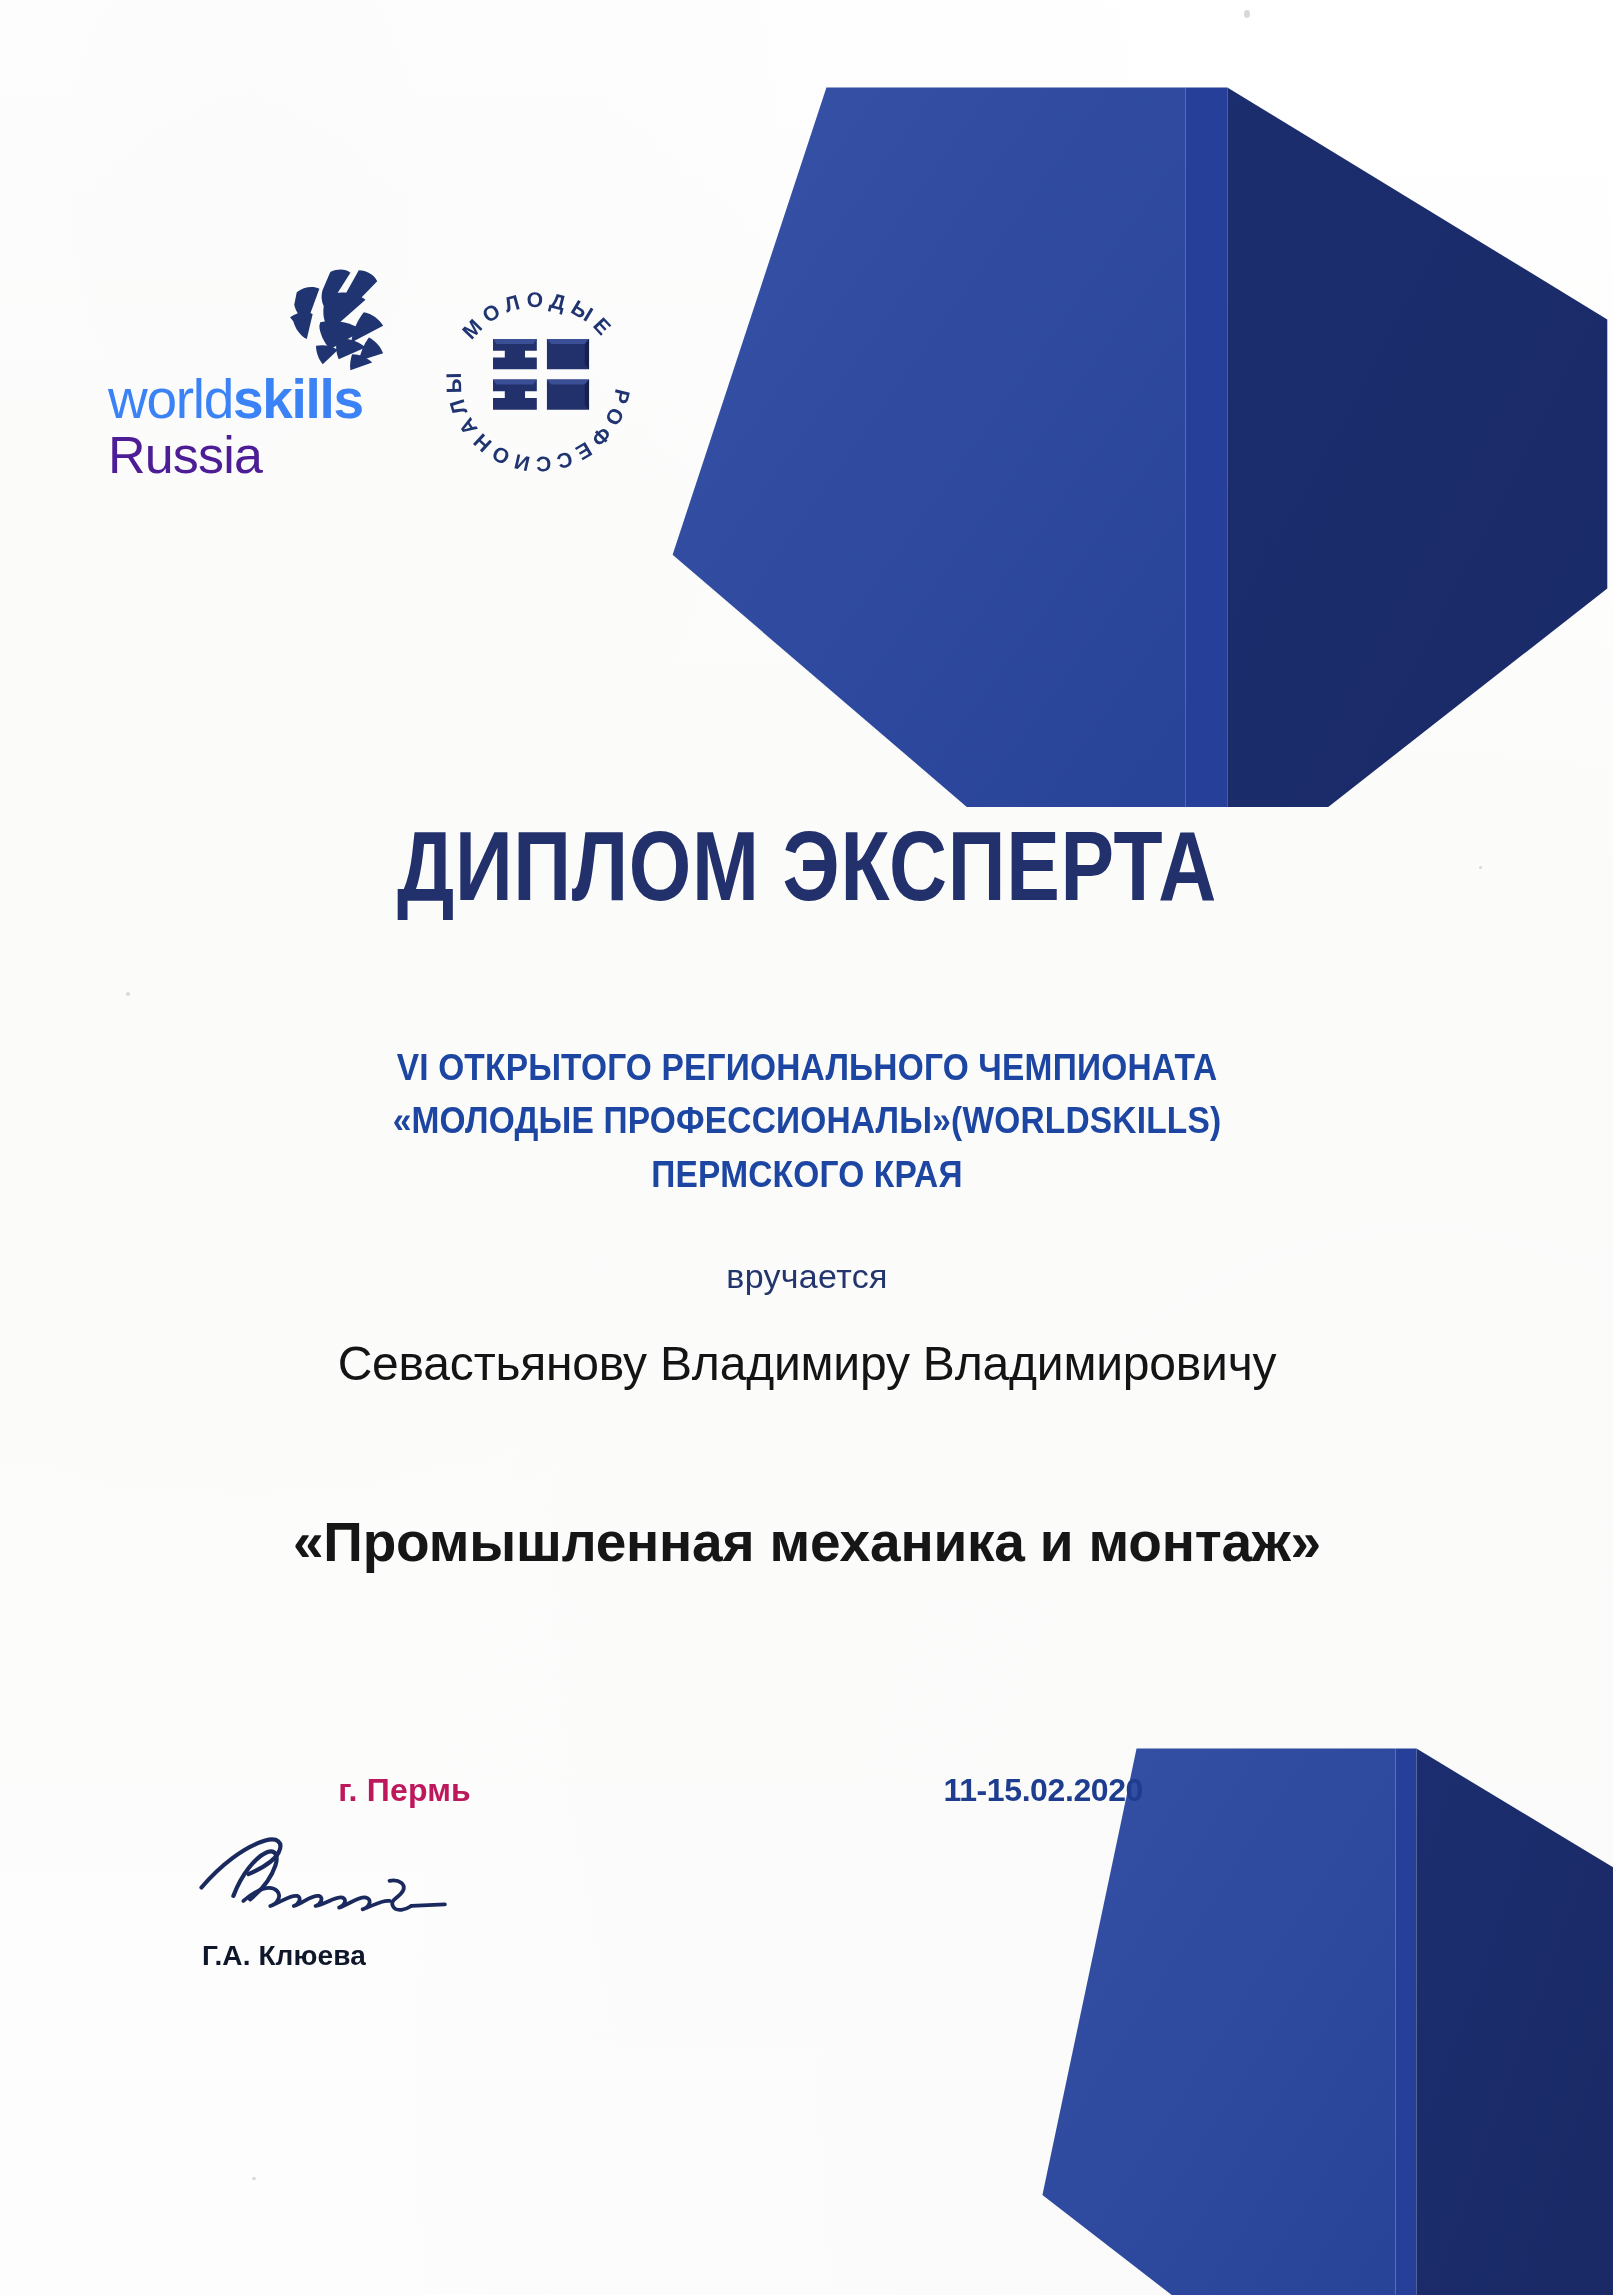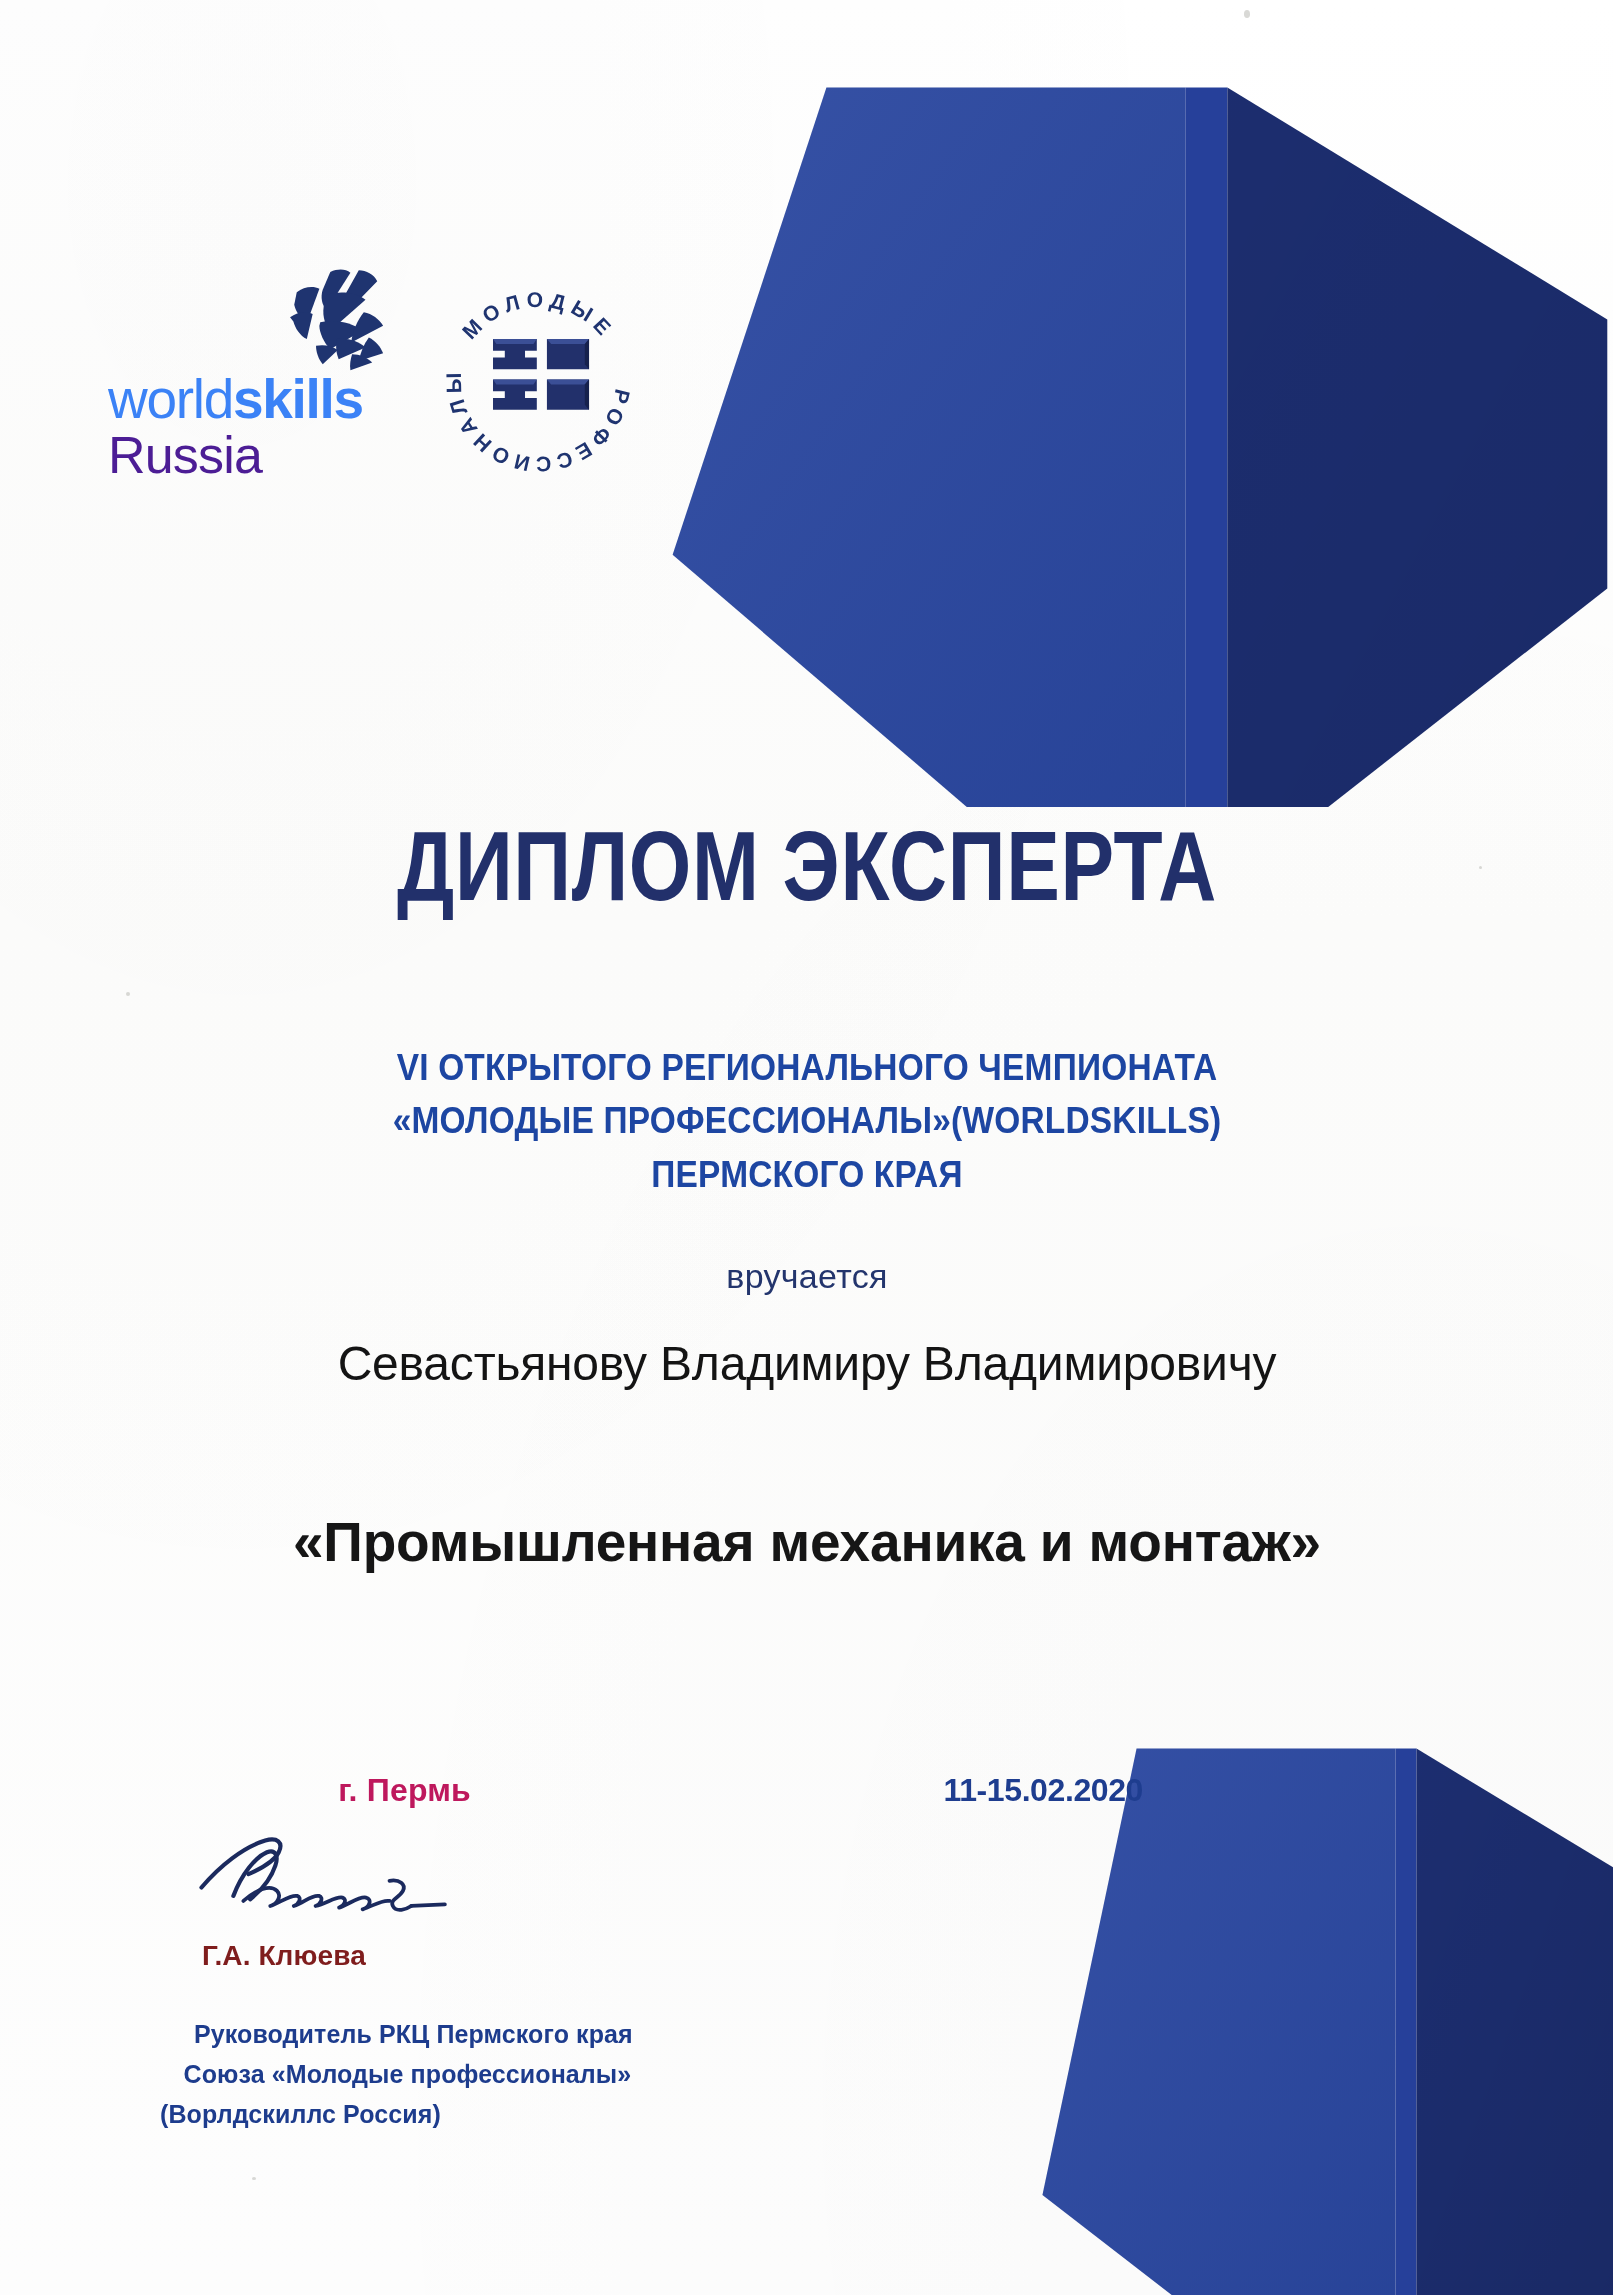--- a/index.html
+++ b/index.html
@@ -181,21 +181,21 @@
     width: 277px;
     height: 126px;
   }
 
   .signer-name {
     position: absolute;
     left: 202px;
     top: 1940px;
     font-size: 28px;
     font-weight: 700;
-    color: #7f1d1d;
+    color: #0f172a;
     letter-spacing: 0.1px;
     white-space: nowrap;
   }
 
   .signer-role {
     position: absolute;
     left: 160px;
     top: 2014px;
     font-size: 25px;
     font-weight: 700;
@@ -357,25 +357,20 @@
                  C170,98 182,88 190,90 C196,92 192,100 186,102 C198,98 210,88 218,90
                  C226,92 222,102 214,104 C226,100 238,92 246,94" stroke-width="4.5"></path>
         <path d="M246,70 C258,68 266,74 262,82 C258,90 246,92 250,100 C254,108 266,104 272,100" stroke-width="4.5"></path>
         <path d="M272,100 L312,98" stroke-width="4.5"></path>
       </g>
     </svg>
   </div>
 
   <div class="signer-name">Г.А. Клюева</div>
 
-  <div class="signer-role">
-    <span class="ln ln-1">Руководитель РКЦ Пермского края</span>
-    <span class="ln ln-2">Союза  «Молодые профессионалы»</span>
-    <span class="ln ln-3">(Ворлдскиллс Россия)</span>
-  </div>
 
   <div class="scan-speck" style="left:1244px; top:10px; width:5.9px; height:7.6px;"></div>
   <div class="scan-speck" style="left:126px; top:992px; width:4.2px; height:4.2px;"></div>
   <div class="scan-speck" style="left:1479px; top:866px; width:3.4px; height:3.4px;"></div>
   <div class="scan-speck" style="left:252px; top:2177px; width:4.2px; height:3.4px;"></div>
 
 </div>
 
 
 </body></html>

